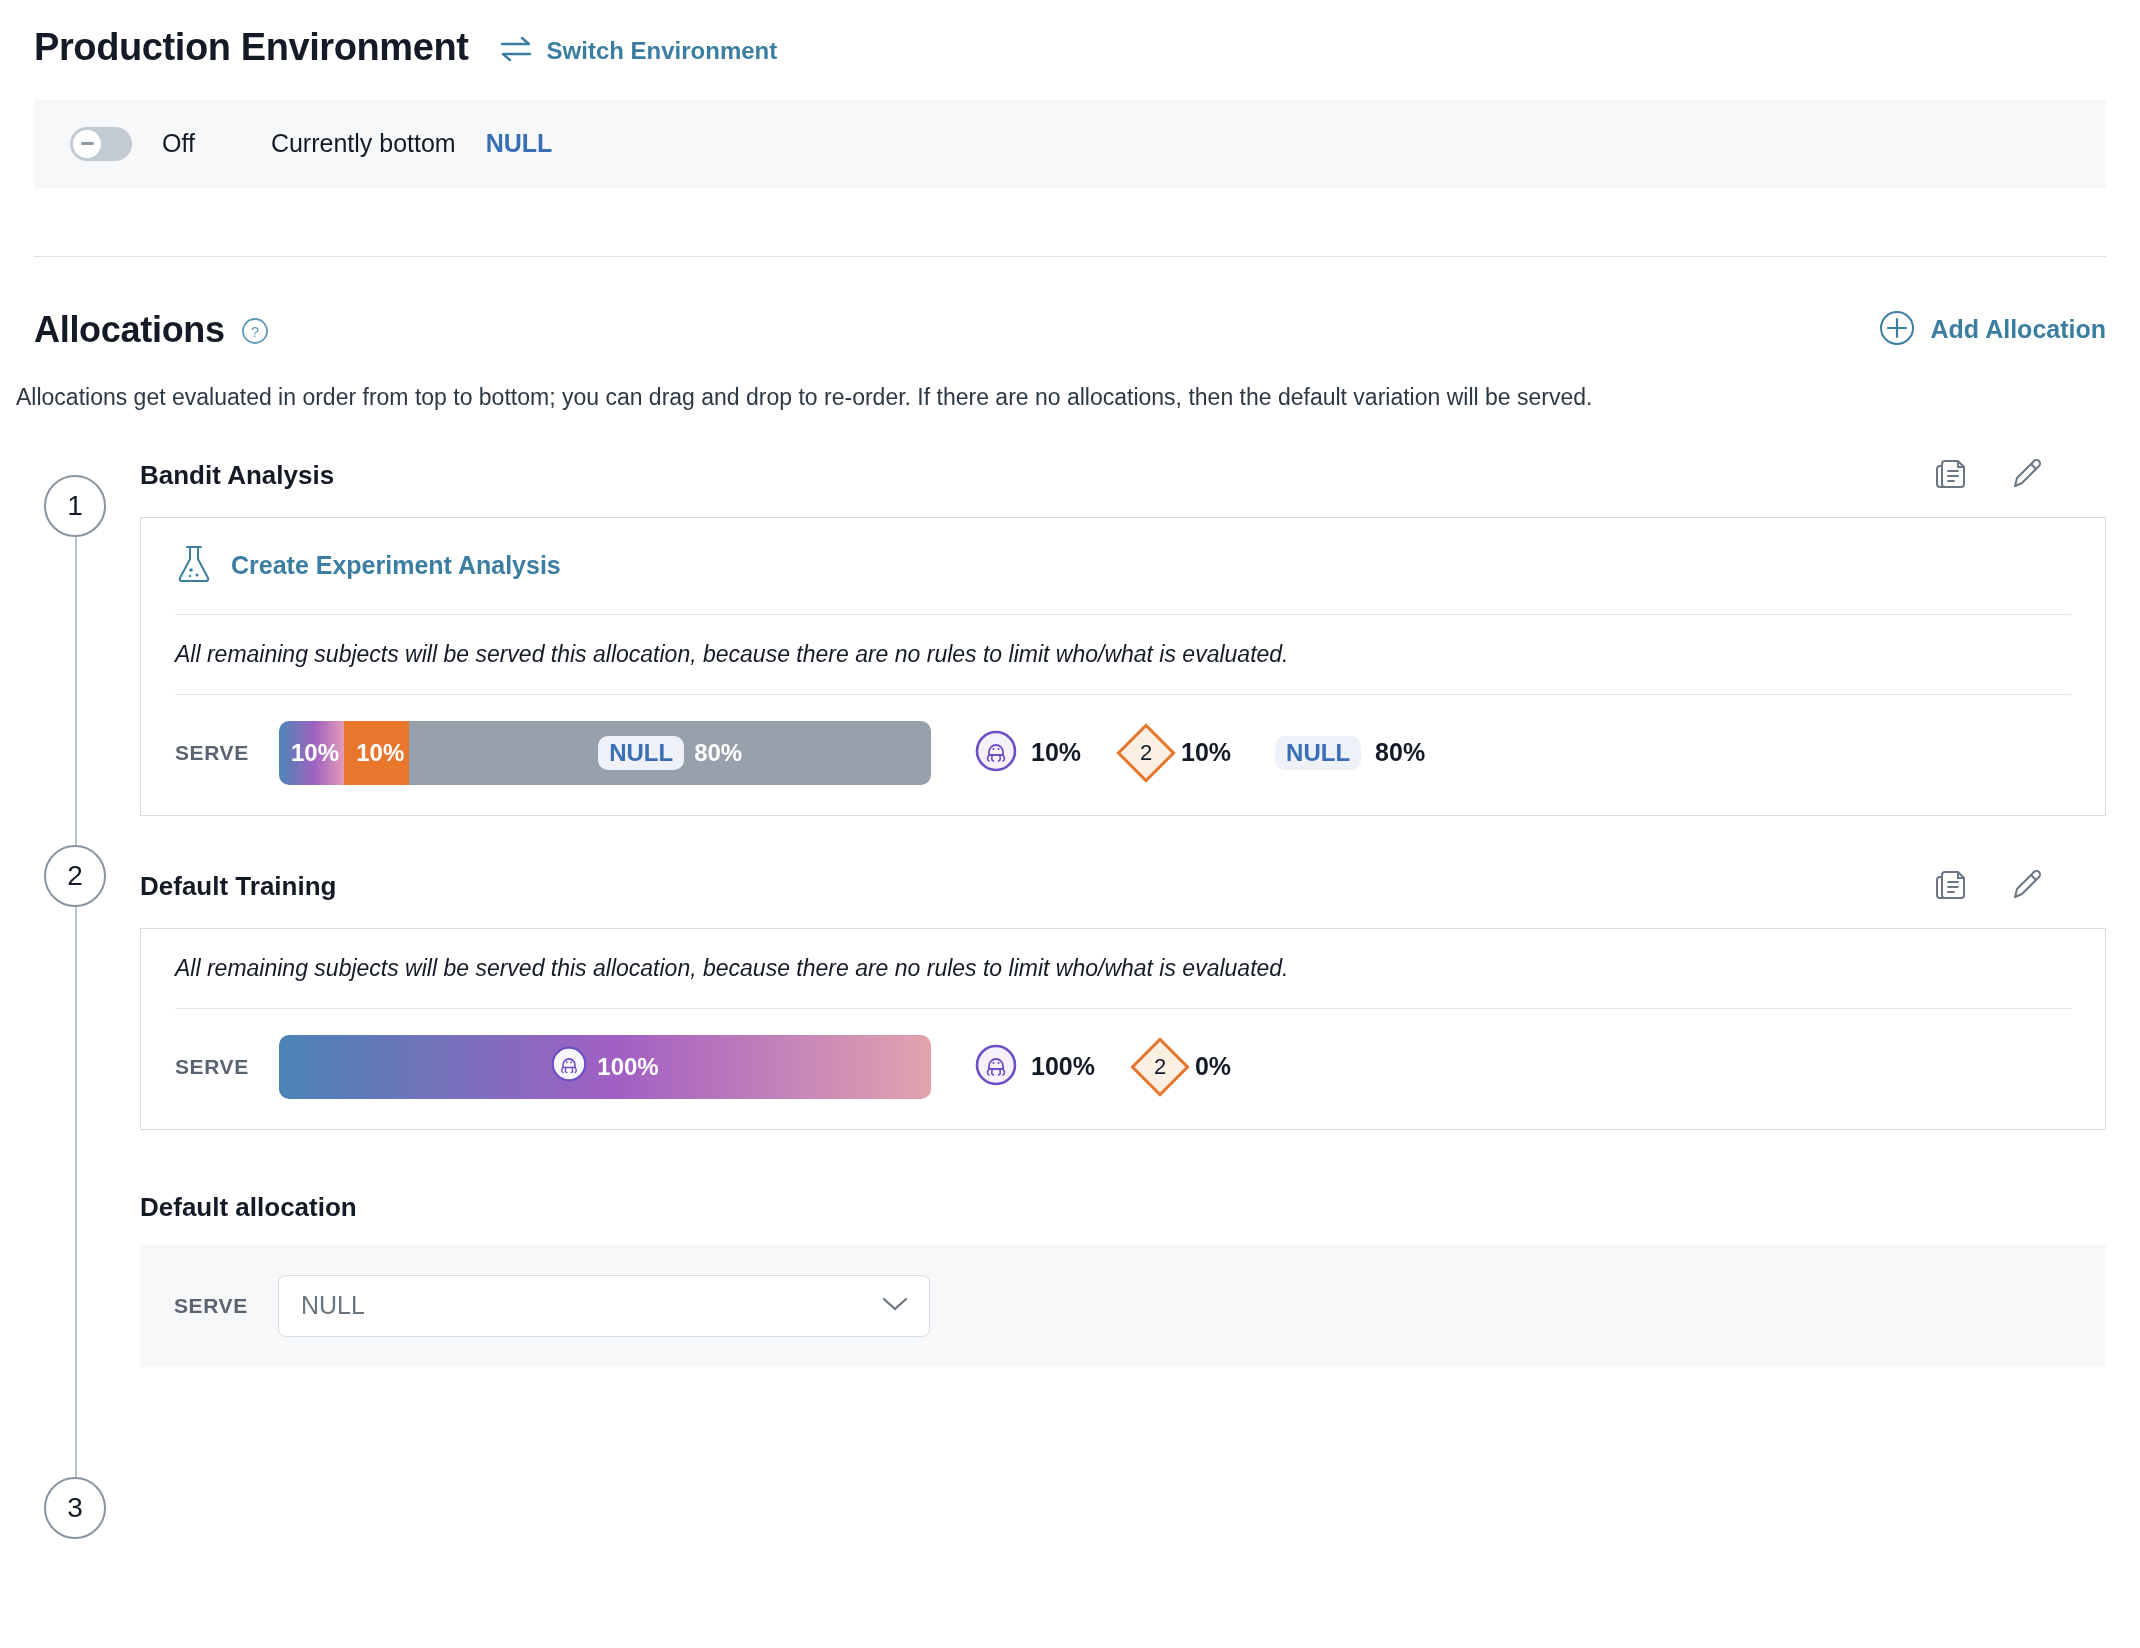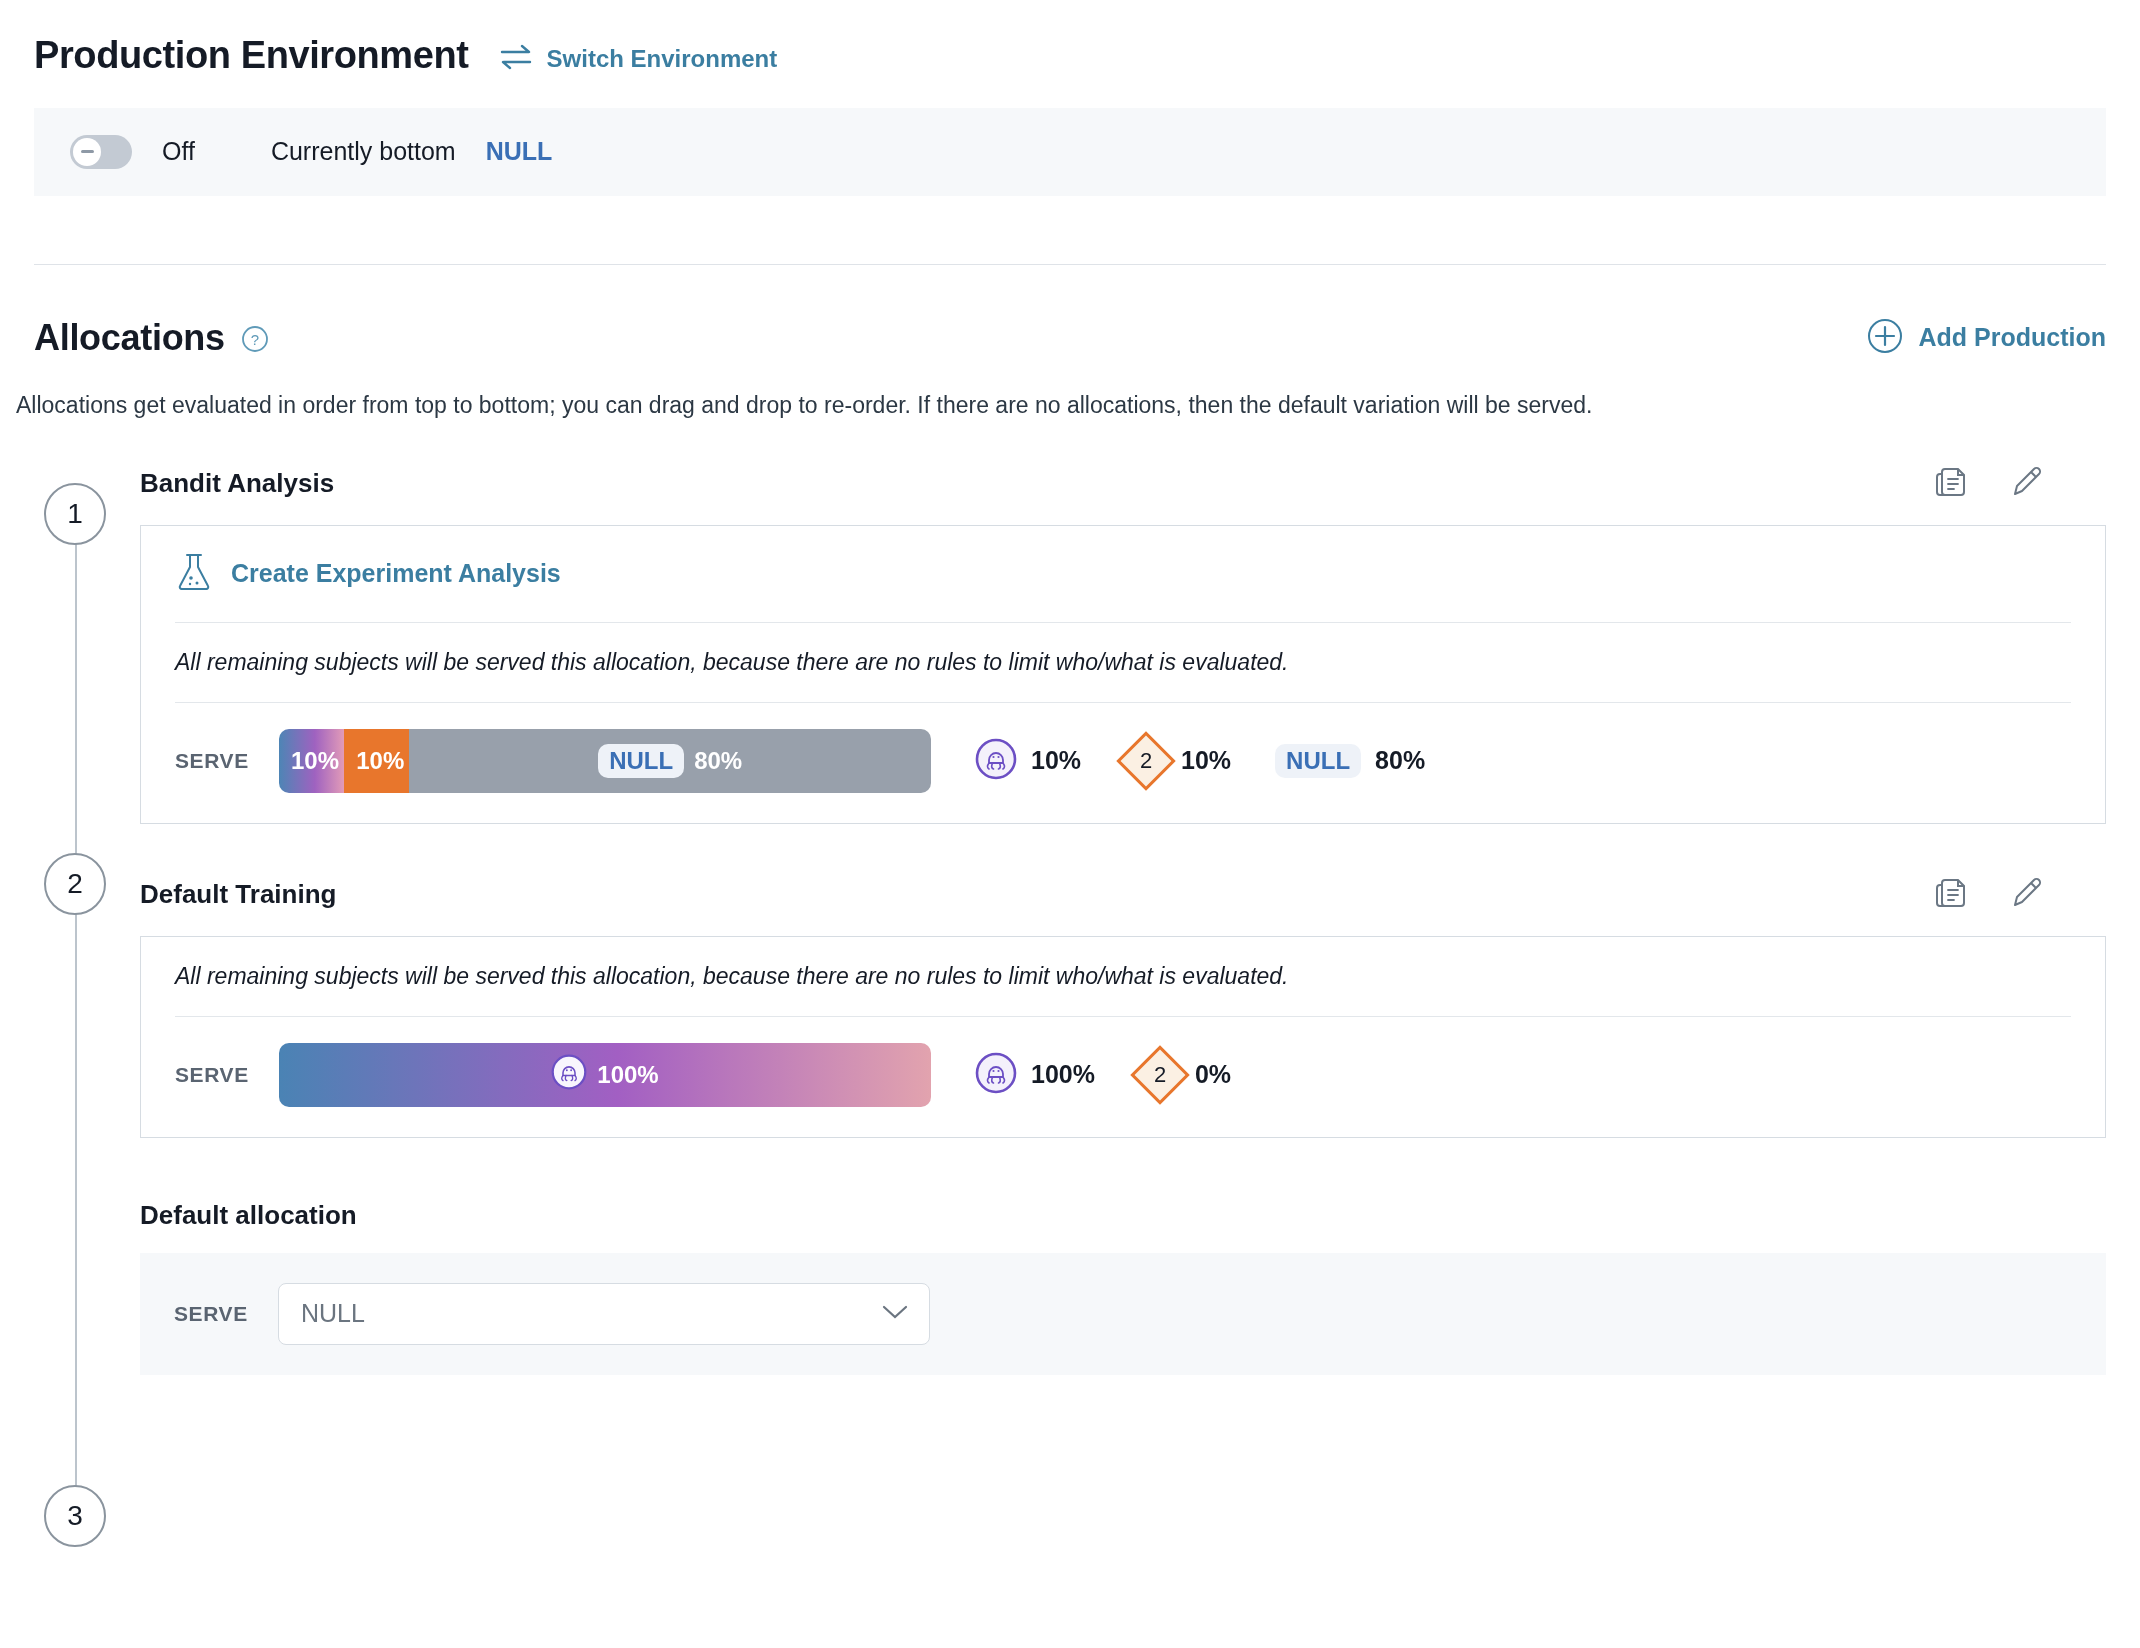--- a/index.html
+++ b/index.html
@@ -11,21 +11,20 @@
     color: #1c2b38;
     overflow: hidden;
   }
   .page { position: relative; width: 2140px; height: 1648px; }
 
   
   .env-header {
     display: flex;
     gap: 30px;
     padding: 26px 0 0 34px;
-    margin-top: 8px;
   }
   .env-title {
     font-size: 38px;
     font-weight: bold;
     letter-spacing: -0.4px;
     color: #151b26;
     line-height: 1.15;
   }
   .switch-env {
     display: flex;
@@ -335,21 +334,21 @@
         </svg>
       </span>
     </div>
     <div class="add-alloc">
       <span>
         <svg width="36" height="36" viewBox="0 0 36 36">
           <circle cx="18" cy="18" r="16" fill="none" stroke="#3b7ea1" stroke-width="2"></circle>
           <path d="M18 9 V27 M9 18 H27" stroke="#3b7ea1" stroke-width="2.2" stroke-linecap="round"></path>
         </svg>
       </span>
-      <span class="add-alloc-label">Add Production</span>
+      <span class="add-alloc-label">Add Allocation</span>
     </div>
   </div>
 
   <div class="alloc-desc">Allocations get evaluated in order from top to bottom; you can drag and drop to re-order. If there are no allocations, then the default variation will be served.</div>
 
   <div class="timeline-wrap">
     <div class="timeline-line"></div>
 
     <div class="step-circle" style="top:18px;">
       <span>1</span>

